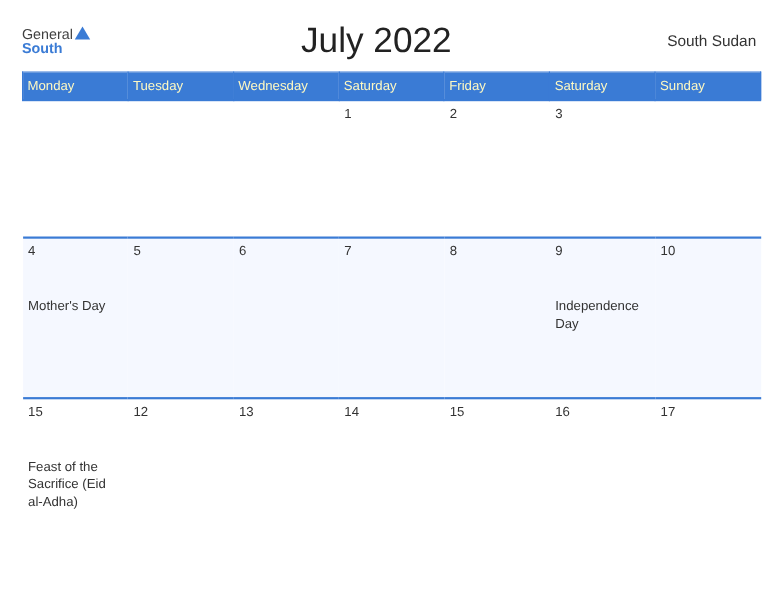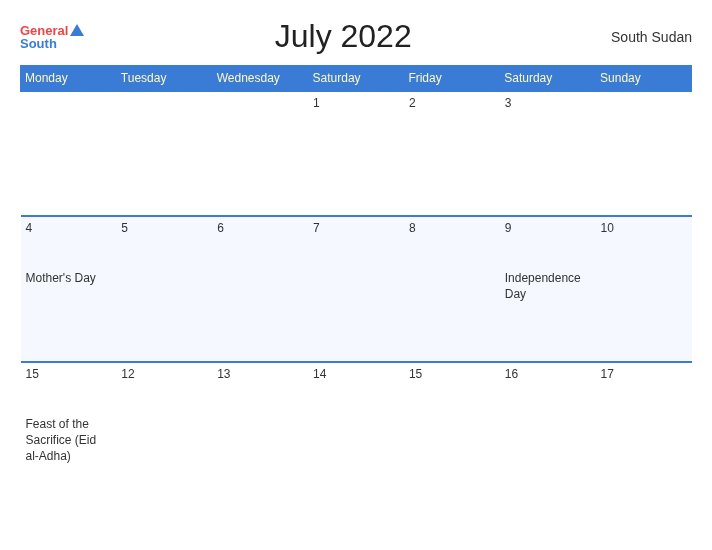--- a/index.html
+++ b/index.html
@@ -23,22 +23,22 @@
       justify-content: space-between;
       margin-bottom: 10px;
     }
     .logo {
       display: flex;
       align-items: center;
       gap: 0px;
     }
     .logo-text-general {
       font-size: 13px;
-      font-weight: bold;
-      color: #ef4444;
+      font-weight: normal;
+      color: #404040;
       line-height: 1;
     }
     .logo-text-blue {
       font-size: 13px;
       font-weight: bold;
       color: #3a7bd5;
       line-height: 1;
     }
     .logo-triangle {
       width: 0;
@@ -61,21 +61,21 @@
     .calendar-title {
       font-size: 32px;
       font-weight: normal;
       color: #222;
       text-align: center;
       flex: 1;
     }
     .country-name {
       font-size: 14px;
       color: #333;
-      text-align: right;
+      text-align: center;
       min-width: 90px;
     }
     .calendar-table {
       width: 100%;
       border-collapse: collapse;
       flex: 1;
     }
     .calendar-table thead tr th {
       background-color: #3a7bd5;
       color: #fef9c3;

